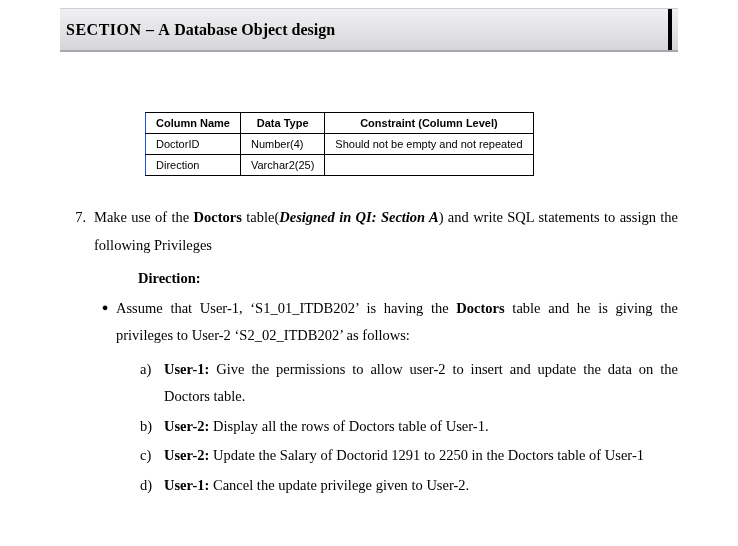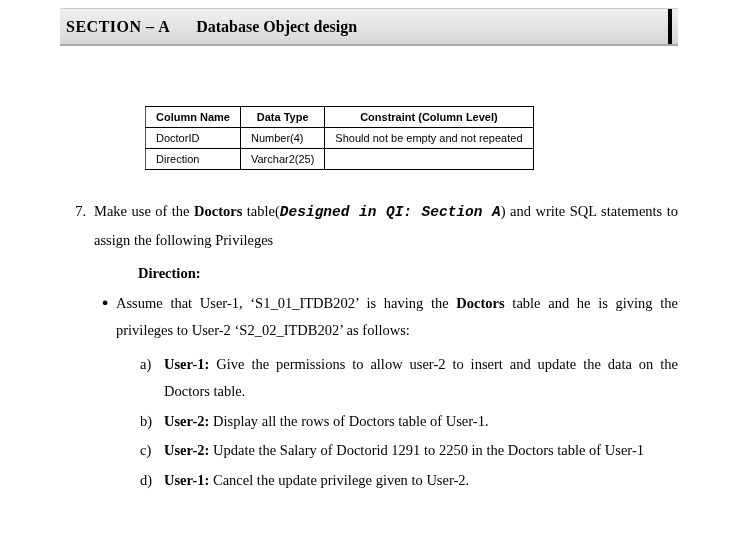--- a/index.html
+++ b/index.html
@@ -7,37 +7,37 @@
     margin: 0;
     padding: 0;
     width: 738px;
     background: #ffffff;
     font-family: "Times New Roman", Times, serif;
     color: #000;
     font-size: 14px;
   }
   .section-header {
     margin: 8px 60px 0 60px;
-    height: 38px;
+    height: 44px;
     background: linear-gradient(to bottom, #f0f0f2 0%, #e4e4e6 50%, #d6d6d8 100%);
     border-top: 1px solid #cfcfd2;
     border-bottom: 2px solid #a8a8ac;
     display: flex;
     align-items: center;
     padding: 0 6px;
     font-family: Georgia, "Times New Roman", serif;
     font-weight: bold;
     font-size: 16px;
     color: #000;
   }
   .section-header .sec-label {
     letter-spacing: 0.5px;
   }
   .section-header .sec-title {
-    margin-left: 26px;
+    margin-left: 4px;
   }
   .header-cap {
     display: inline-block;
     margin-left: auto;
     width: 4px;
     height: 100%;
     background: #000;
   }
   .table-wrap {
     margin: 60px 0 0 145px;
@@ -111,21 +111,21 @@
   }
   .sub-label {
     width: 24px;
     flex: 0 0 24px;
   }
   .sub-body {
     flex: 1 1 auto;
     text-align: justify;
   }
   .b { font-weight: bold; }
-  .bi { font-weight: bold; font-style: italic; font-family: Liberation Mono, monospace; }
+  .bi { font-weight: bold; font-style: italic; }
 </style>
 </head>
 <body>
 
 <div class="section-header">
   <span class="sec-label">SECTION – A</span>
   <span class="sec-title">Database Object design</span>
   <span class="header-cap"></span>
 </div>
 

